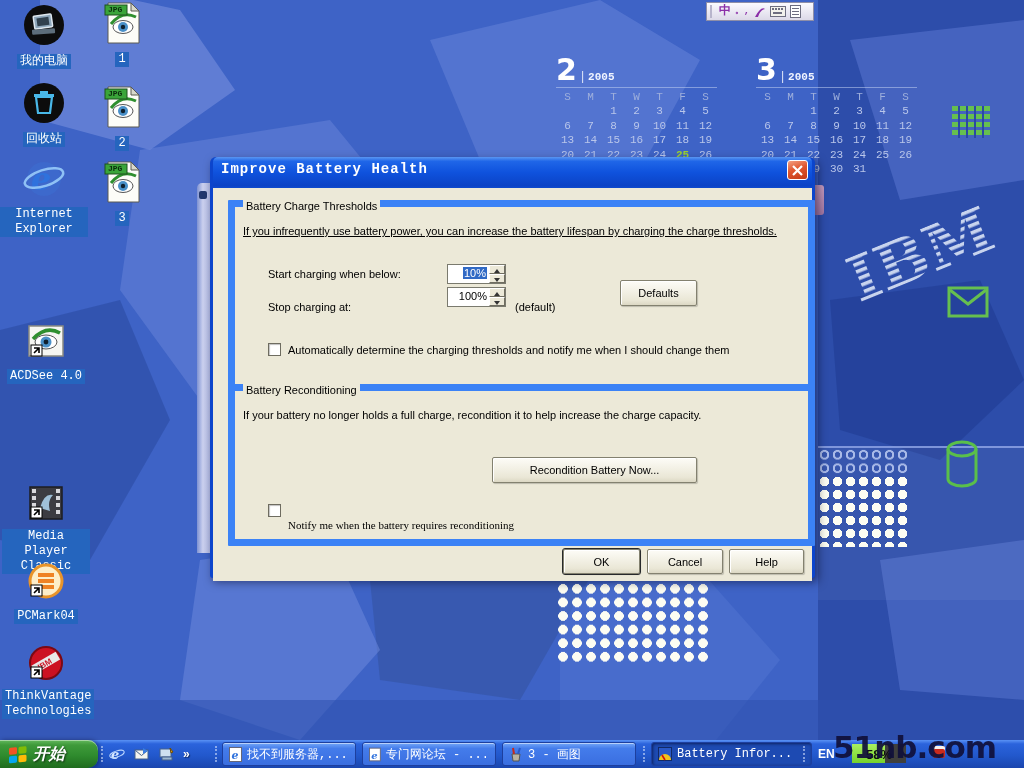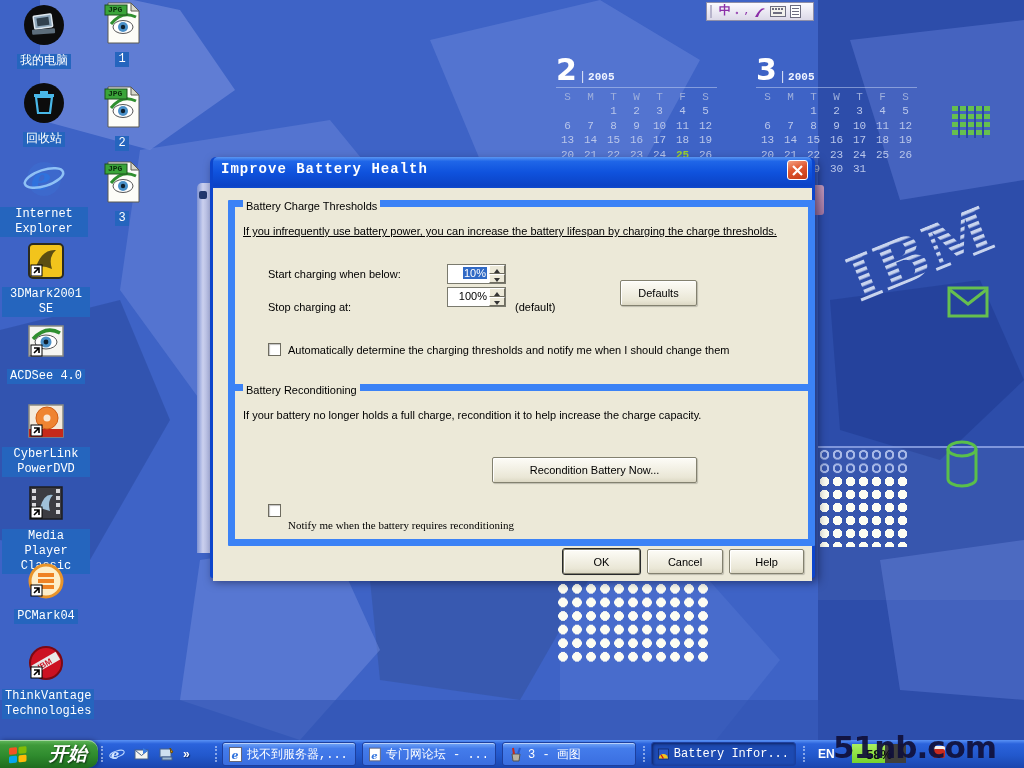--- a/index.html
+++ b/index.html
@@ -79,22 +79,22 @@
   .langbar .grip{width:3px;height:13px;border-left:2px solid #b8b5cc;}
   .ime{font-size:12px;font-weight:bold;color:#8b2fa8;line-height:17px;cursor:pointer;
        font-family:"Liberation Mono",monospace;}
   
   .taskbar{position:absolute;left:0;top:740px;width:1024px;height:28px;z-index:5;
       background:linear-gradient(180deg,#5a92f5 0%,#2b63dc 14%,#2258cc 55%,#1a45ae 100%);}
   .startbtn{position:absolute;left:0;top:0;width:98px;height:28px;border-radius:0 10px 10px 0;
       background:linear-gradient(180deg,#64b95e 0%,#3f9a3a 18%,#2f8b2e 55%,#1f6c1e 100%);
       box-shadow:inset 0 1px 0 rgba(255,255,255,.45),2px 0 4px rgba(0,0,30,.4);
       display:flex;align-items:center;gap:5px;padding-left:8px;box-sizing:border-box;cursor:pointer;}
-  .start-label{color:#fff;font-size:19px;font-weight:bold;font-style:italic;
-      font-family:"Liberation Mono",monospace;text-shadow:1px 1px 2px rgba(0,0,0,.6);margin-left:16px;}
+  .start-label{color:#fff;font-size:16px;font-weight:bold;font-style:italic;
+      font-family:"Liberation Mono",monospace;text-shadow:1px 1px 2px rgba(0,0,0,.6);}
   .tsep{position:absolute;top:6px;width:3px;height:16px;border-left:2px dotted rgba(220,232,255,.55);}
   .ql{position:absolute;left:108px;top:0;height:28px;display:flex;align-items:center;gap:7px;}
   .qlicon{width:18px;height:18px;display:flex;align-items:center;justify-content:center;cursor:pointer;}
   .chev{color:#fff;font-size:12px;font-weight:bold;cursor:pointer;text-shadow:1px 1px 1px rgba(0,0,0,.5);}
   .task{position:absolute;top:2px;height:24px;border-radius:3px;box-sizing:border-box;
       background:linear-gradient(180deg,#74a7f8 0%,#447ceb 25%,#3a6ee0 100%);
       border:1px solid #1d3f9e;box-shadow:inset 0 1px 0 rgba(255,255,255,.5);
       display:flex;align-items:center;gap:5px;padding:0 6px;cursor:pointer;
       color:#fff;font-size:12px;font-family:"Liberation Mono",monospace;white-space:nowrap;overflow:hidden;}
   .task.active{background:#1d4ab2;box-shadow:inset 1px 1px 3px rgba(0,0,30,.55);}
@@ -181,51 +181,31 @@
     <span class="lbl">我的电脑</span>
   </div>
   <div class="dicon" style="left:0;top:157px">
     <svg class="ic" width="44" height="44" viewBox="0 0 44 44">
       <circle cx="22" cy="22" r="17" fill="#3a7de0" opacity=".25"></circle>
       <text x="9" y="33" font-family="DejaVu Serif,serif" font-size="32" font-weight="bold" font-style="italic" fill="#2f72dd">e</text>
       <ellipse cx="22" cy="21" rx="20" ry="8" fill="none" stroke="#8fc1f5" stroke-width="2.5" transform="rotate(-18 22 21)"></ellipse>
     </svg><br>
     <span class="lbl">Internet Explorer</span>
   </div>
-  <div class="dicon" style="left:2px;top:241px">
-    <svg class="ic" width="40" height="40" viewBox="0 0 40 40">
-      <rect x="3" y="3" width="34" height="34" rx="4" fill="#f2c41c" stroke="#2b2b20" stroke-width="2"></rect>
-      <path d="M10,26 Q16,8 30,9 Q22,16 26,28 Q17,24 10,26 z" fill="#5c4d12"></path>
-      <rect x="5" y="24" width="11" height="11" fill="#fff" stroke="#000"></rect>
-      <path d="M8,32 l5,-5 m0,5 v-5 h-5" stroke="#000" stroke-width="1.6" fill="none"></path>
-    </svg><br>
-    <span class="lbl">3DMark2001 SE</span>
-  </div>
   <div class="dicon" style="left:2px;top:321px">
     <svg class="ic" width="40" height="40" viewBox="0 0 40 40">
       <rect x="3" y="5" width="34" height="30" fill="#f6f6f2" stroke="#8a8a82" stroke-width="1.5"></rect>
       <path d="M7,18 Q20,4 34,12" fill="none" stroke="#2f8f2f" stroke-width="3.5"></path>
       <ellipse cx="20" cy="21" rx="11" ry="7" fill="#fff" stroke="#555"></ellipse>
       <circle cx="20" cy="21" r="5.5" fill="#4a90c8"></circle>
         <circle cx="20" cy="21" r="2.4" fill="#10202e"></circle>
       <rect x="5" y="24" width="11" height="11" fill="#fff" stroke="#000"></rect>
       <path d="M8,32 l5,-5 m0,5 v-5 h-5" stroke="#000" stroke-width="1.6" fill="none"></path>
     </svg><br>
     <span class="lbl">ACDSee 4.0</span>
-  </div>
-  <div class="dicon" style="left:2px;top:401px">
-    <svg class="ic" width="40" height="40" viewBox="0 0 40 40">
-      <rect x="3" y="4" width="34" height="32" fill="#f4e9da" stroke="#8a8a82" stroke-width="1.5"></rect>
-      <rect x="3" y="28" width="34" height="8" fill="#c62a1a"></rect>
-      <circle cx="21" cy="17" r="11" fill="#ef8432" stroke="#d05c14"></circle>
-      <circle cx="21" cy="17" r="3.5" fill="#f8e8d8"></circle>
-      <rect x="5" y="24" width="11" height="11" fill="#fff" stroke="#000"></rect>
-      <path d="M8,32 l5,-5 m0,5 v-5 h-5" stroke="#000" stroke-width="1.6" fill="none"></path>
-    </svg><br>
-    <span class="lbl">CyberLink PowerDVD</span>
   </div>
   <div class="dicon" style="left:2px;top:483px">
     <svg class="ic" width="40" height="40" viewBox="0 0 40 40">
       <rect x="4" y="4" width="32" height="32" fill="#3c3c42" stroke="#1c1c20" stroke-width="1.5"></rect>
       <g fill="#d8d8dc">
         <rect x="6" y="6" width="4" height="4"></rect>
           <rect x="6" y="13" width="4" height="4"></rect>
           <rect x="6" y="20" width="4" height="4"></rect>
           <rect x="6" y="27" width="4" height="4"></rect>
         <rect x="30" y="6" width="4" height="4"></rect>
@@ -549,21 +529,21 @@
     </div>
     <div class="task" style="left:502px;width:134px;">
       <svg width="14" height="15" viewBox="0 0 14 15">
           <path d="M3,7 h8 l-1,7 h-6 z" fill="#b8b2a0" stroke="#555"></path>
           <line x1="5" y1="7" x2="4" y2="1" stroke="#c62a1a" stroke-width="2"></line>
           <line x1="9" y1="7" x2="11" y2="1" stroke="#2a58c6" stroke-width="2"></line>
         </svg>
       <span>3 - 画图</span>
     </div>
     <span class="tsep" style="left:643px;"></span>
-    <div class="task active" style="left:651px;width:145px;">
+    <div class="task active" style="left:651px;width:161px;">
       <svg width="14" height="14" viewBox="0 0 14 14">
           <rect x="0.5" y="0.5" width="13" height="13" fill="#2a58c6" stroke="#122a66"></rect>
           <path d="M1,13 A6,6 0 0 1 13,13 z" fill="#f2c41c"></path>
           <line x1="7" y1="13" x2="4" y2="8" stroke="#d01010" stroke-width="1.6"></line>
         </svg>
       <span>Battery Infor...</span>
     </div>
     <span class="tsep" style="left:803px;"></span>
 
     <span class="tray-lang" style="top:7px;">EN</span>

